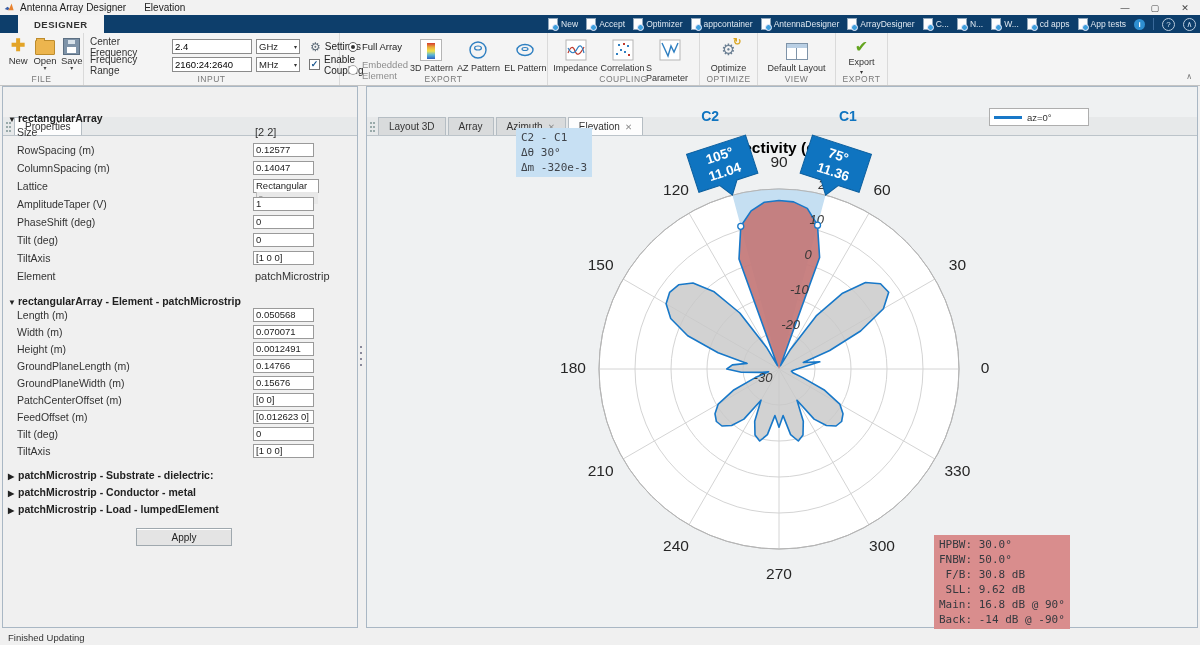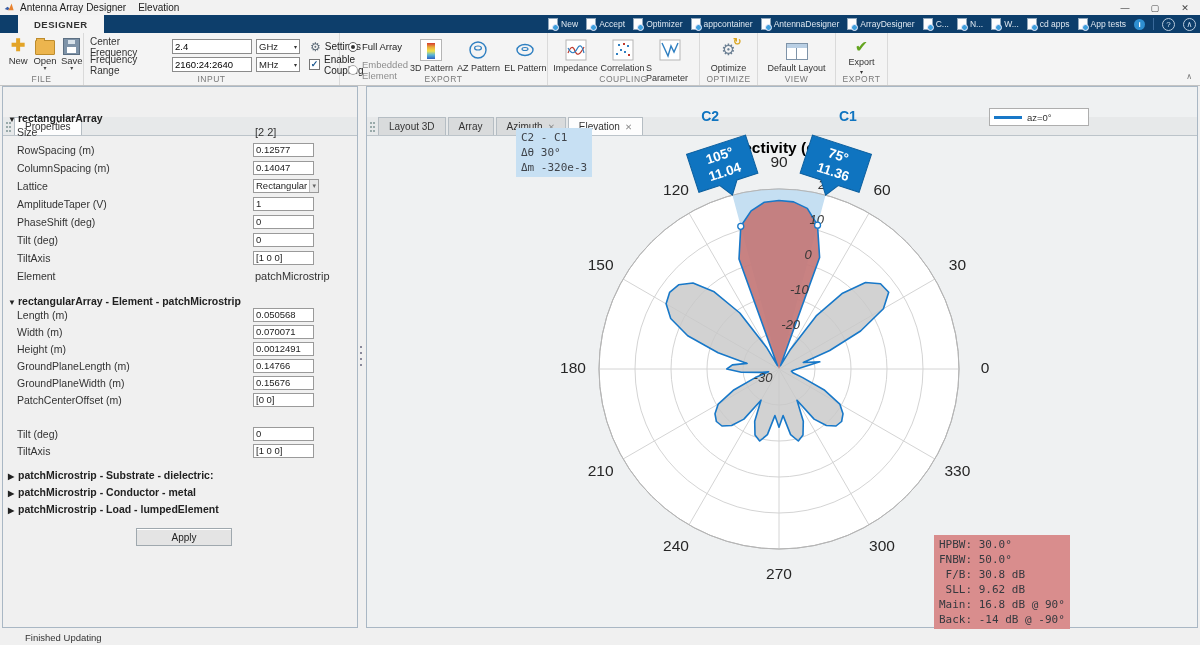--- a/index.html
+++ b/index.html
@@ -3,21 +3,21 @@
 <meta charset="utf-8">
 <style>
   html,body{margin:0;padding:0;background:#c9c9c9;}
   .app{position:relative;width:1200px;height:645px;background:#f0f0f0;
        font-family:"Liberation Sans",sans-serif;overflow:hidden;
        -webkit-font-smoothing:antialiased;color:#222;}
   
   .titlebar{position:absolute;top:0;left:0;right:0;height:15px;background:#f2f2f2;
             display:flex;align-items:center;font-size:10px;color:#222;}
   .ml-logo{width:11px;height:11px;margin:0 5px 0 4px;}
-  .tb-title{display:flex;gap:12px;}
+  .tb-title{display:flex;gap:18px;}
   .win-btns{margin-left:auto;display:flex;align-items:center;height:100%;}
   .win-btn{width:30px;height:15px;display:flex;align-items:center;justify-content:center;
            font-size:9px;color:#444;cursor:default;}
   
   .tabstrip{position:absolute;top:15px;left:0;right:0;height:18px;background:#0d3e6b;
             display:flex;align-items:flex-end;}
   .designer-tab{margin-left:18px;height:18px;padding:0 16px;background:#f4f4f4;color:#333;
                 font-size:9.5px;font-weight:bold;letter-spacing:.5px;display:flex;align-items:center;}
   .qa{margin-left:auto;display:flex;align-items:center;gap:8px;padding-right:4px;height:100%;}
   .qa-item{display:flex;align-items:center;gap:3px;color:#dfe8f1;font-size:8.5px;white-space:nowrap;}
@@ -99,39 +99,39 @@
   .props-content{position:absolute;top:18px;left:0;right:0;bottom:0;overflow:hidden;}
   .prop-head{position:absolute;left:5px;font-size:10.5px;font-weight:bold;color:#222;white-space:nowrap;}
   .prop-head .arr{font-size:8px;display:inline-block;width:10px;}
   .prop-row{position:absolute;left:0;right:0;height:16px;}
   .prop-label{position:absolute;left:14px;top:1px;font-size:10.5px;color:#333;white-space:nowrap;}
   .prop-input{position:absolute;left:250px;top:0;width:55px;height:12px;background:#fff;
               border:1px solid #9a9a9a;font-size:9.5px;padding:0 2px;line-height:12px;color:#222;
               white-space:nowrap;overflow:hidden;}
   .prop-select{position:absolute;left:250px;top:0;width:60px;height:12px;background:#fff;
                border:1px solid #9a9a9a;font-size:9.5px;line-height:12px;padding:0 2px;display:flex;
-               justify-content:space-between;color:#222;}
+               justify-content:space-between;color:#222;flex-direction:column;}
   .prop-select .car{color:#666;font-size:7px;background:#e8e8e8;padding:0 2px;margin:-0px -2px 0 0;border-left:1px solid #bbb;}
   .prop-text{position:absolute;left:252px;top:1px;font-size:11px;color:#333;}
   .apply-btn{position:absolute;left:133px;width:94px;height:16px;background:#e4e4e4;
              border:1px solid #9fa8ae;font-size:10px;color:#222;display:flex;align-items:center;
              justify-content:center;box-shadow:0 1px 0 #fff inset;text-align:center;}
   
   .plot-area{position:absolute;top:18px;left:0;right:0;bottom:0;}
   .legend{position:absolute;left:622px;top:3px;width:100px;height:18px;background:#fff;
           border:1px solid #aeaeae;display:flex;align-items:center;gap:5px;padding:0 4px;box-sizing:border-box;}
   .legend-line{width:28px;height:3px;background:#1878c8;flex:none;}
   .legend-label{font-size:9.5px;color:#333;}
   .annot{position:absolute;font-family:"DejaVu Sans Mono","Liberation Mono",monospace;
          font-size:11px;line-height:15px;white-space:pre;padding:2px 5px;color:#40444a;}
   .annot.blue{left:149px;top:23px;background:#c7e0f3;}
   .annot.red{left:567px;top:430px;background:#d98d8d;color:#35393f;}
   
   .statusbar{position:absolute;left:0;right:0;bottom:0;height:15px;background:#f0f0f0;
-             font-size:9.5px;color:#333;display:flex;align-items:center;padding-left:25px;}
+             font-size:9.5px;color:#333;display:flex;align-items:center;padding-left:8px;}
   .splitter-dots{position:absolute;left:359px;top:345px;width:4px;height:22px;
         background:radial-gradient(circle at 2px 2px,#889 1.2px,transparent 1.4px);
         background-size:4px 6px;background-repeat:repeat-y;}
   svg text{font-family:"Liberation Sans",sans-serif;}
 </style>
 </head>
 <body>
 
 <div class="app">
 
@@ -431,20 +431,24 @@
           <span class="prop-label">GroundPlaneLength (m)</span>
           <div class="prop-input">0.14766</div>
         </div>
         <div class="prop-row" style="top: 271px;">
           <span class="prop-label">GroundPlaneWidth (m)</span>
           <div class="prop-input">0.15676</div>
         </div>
         <div class="prop-row" style="top: 288px;">
           <span class="prop-label">PatchCenterOffset (m)</span>
           <div class="prop-input">[0 0]</div>
+        </div>
+        <div class="prop-row" style="top: 305px;">
+          <span class="prop-label">FeedOffset (m)</span>
+          <div class="prop-input">[0.012623 0]</div>
         </div>
         <div class="prop-row" style="top: 322px;">
           <span class="prop-label">Tilt (deg)</span>
           <div class="prop-input">0</div>
         </div>
         <div class="prop-row" style="top: 339px;">
           <span class="prop-label">TiltAxis</span>
           <div class="prop-input">[1 0 0]</div>
         </div>
         <div class="prop-head" style="top: 364px;"><span class="arr">▶</span><span>patchMicrostrip - Substrate - dielectric:</span></div>

